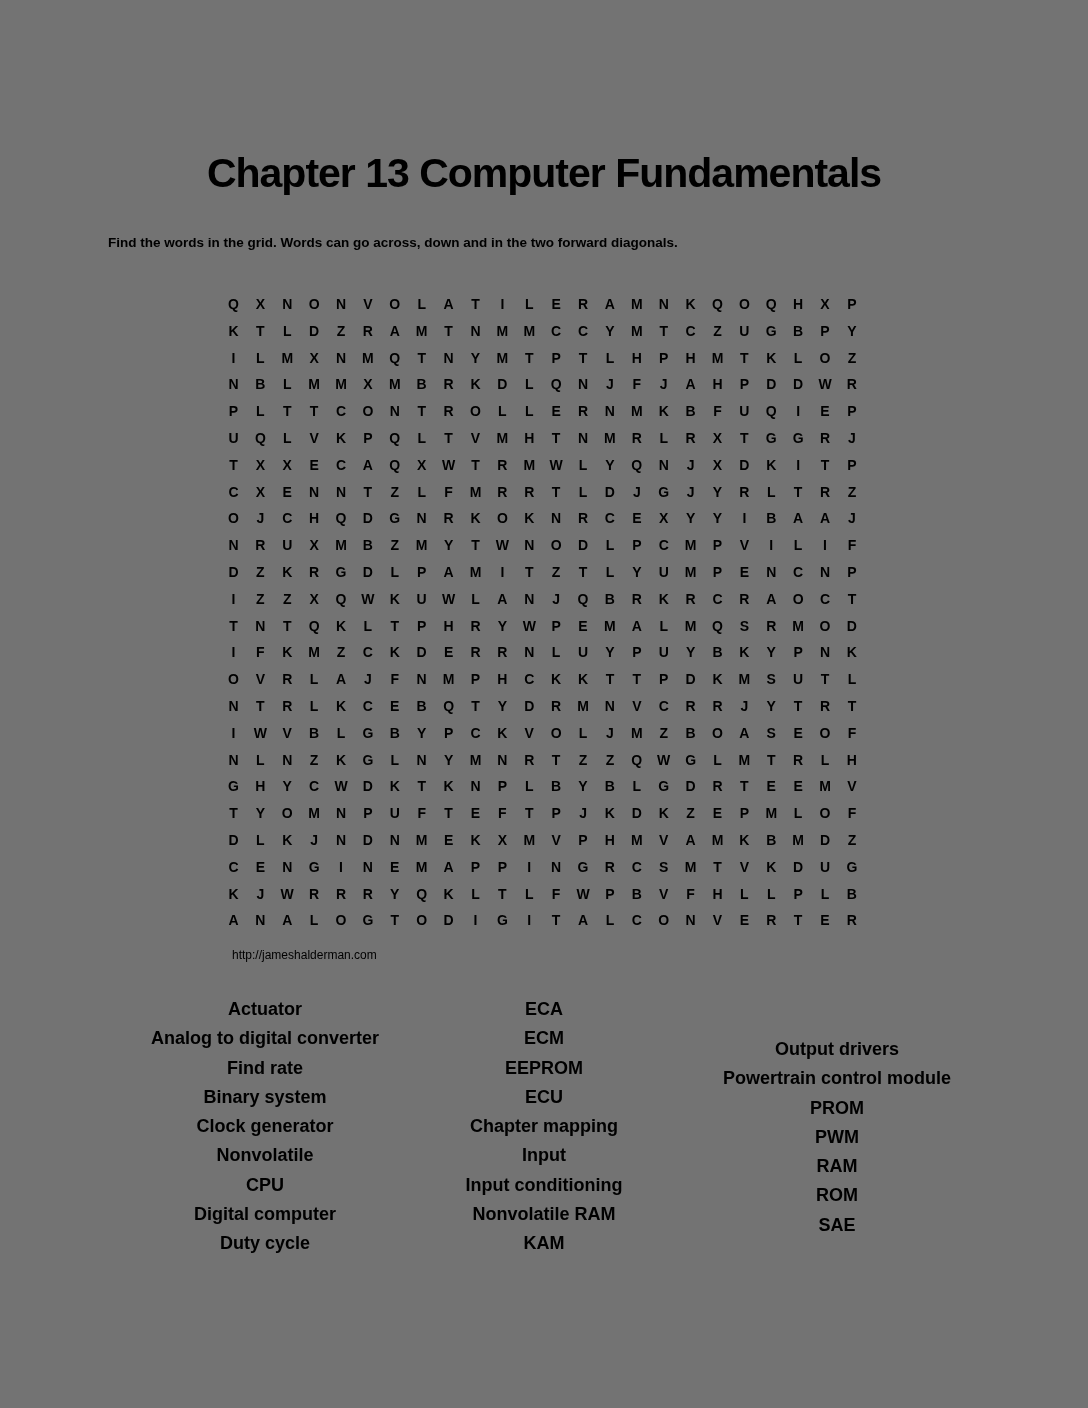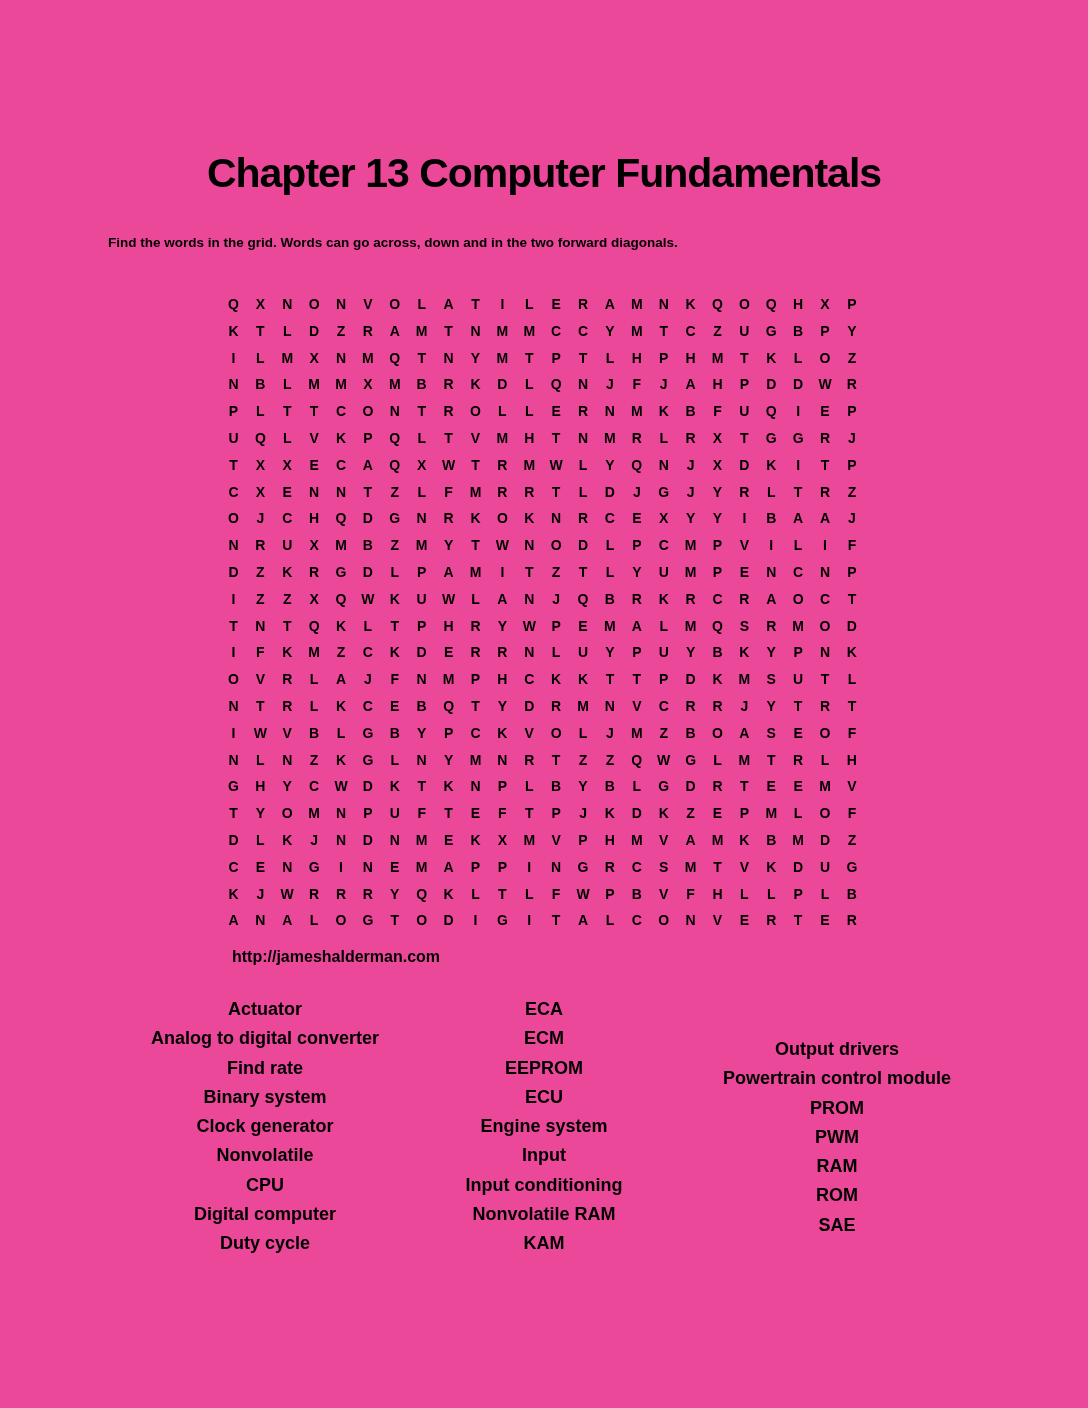--- a/index.html
+++ b/index.html
@@ -6,21 +6,21 @@
   html, body { background: #ffffff; }
   body {
     width: 1088px; height: 1408px;
     position: relative;
     font-family: "Liberation Sans", sans-serif;
     color: #000000;
   }
   .page {
     position: absolute; left: 0; top: 0;
     width: 1088px; height: 1408px;
-    background: #ec4899;
+    background: #737373;
     overflow: hidden;
   }
   .title {
     position: absolute; top: 150px; left: 0; width: 100%;
     text-align: center;
     font-size: 41px;
     font-weight: bold;
     letter-spacing: -1px;
   }
   .instructions {
@@ -35,22 +35,22 @@
   .grid-row { display: flex; height: 26.8px; }
   .grid-cell {
     width: 26.9px;
     text-align: center;
     font-size: 14px;
     font-weight: bold;
     line-height: 26.8px;
   }
   .url {
     position: absolute; left: 232px; top: 948px;
-    font-size: 16px;
-    font-weight: bold;
+    font-size: 12px;
+    font-weight: normal;
   }
   .word-list {
     position: absolute; left: 0; top: 995px;
     width: 1088px; height: 290px;
   }
   .word-col { position: absolute; top: 0; text-align: center; }
   .word-col-1 { left: 95px;  width: 340px; }
   .word-col-2 { left: 404px; width: 280px; }
   .word-col-3 { left: 697px; width: 280px; margin-top: 40px; }
   .word-item {
@@ -704,21 +704,21 @@
         <div class="word-item">Nonvolatile</div>
         <div class="word-item">CPU</div>
         <div class="word-item">Digital computer</div>
         <div class="word-item">Duty cycle</div>
       </div>
       <div class="word-col word-col-2">
         <div class="word-item">ECA</div>
         <div class="word-item">ECM</div>
         <div class="word-item">EEPROM</div>
         <div class="word-item">ECU</div>
-        <div class="word-item">Engine system</div>
+        <div class="word-item">Chapter mapping</div>
         <div class="word-item">Input</div>
         <div class="word-item">Input conditioning</div>
         <div class="word-item">Nonvolatile RAM</div>
         <div class="word-item">KAM</div>
       </div>
       <div class="word-col word-col-3">
         <div class="word-item">Output drivers</div>
         <div class="word-item">Powertrain control module</div>
         <div class="word-item">PROM</div>
         <div class="word-item">PWM</div>

